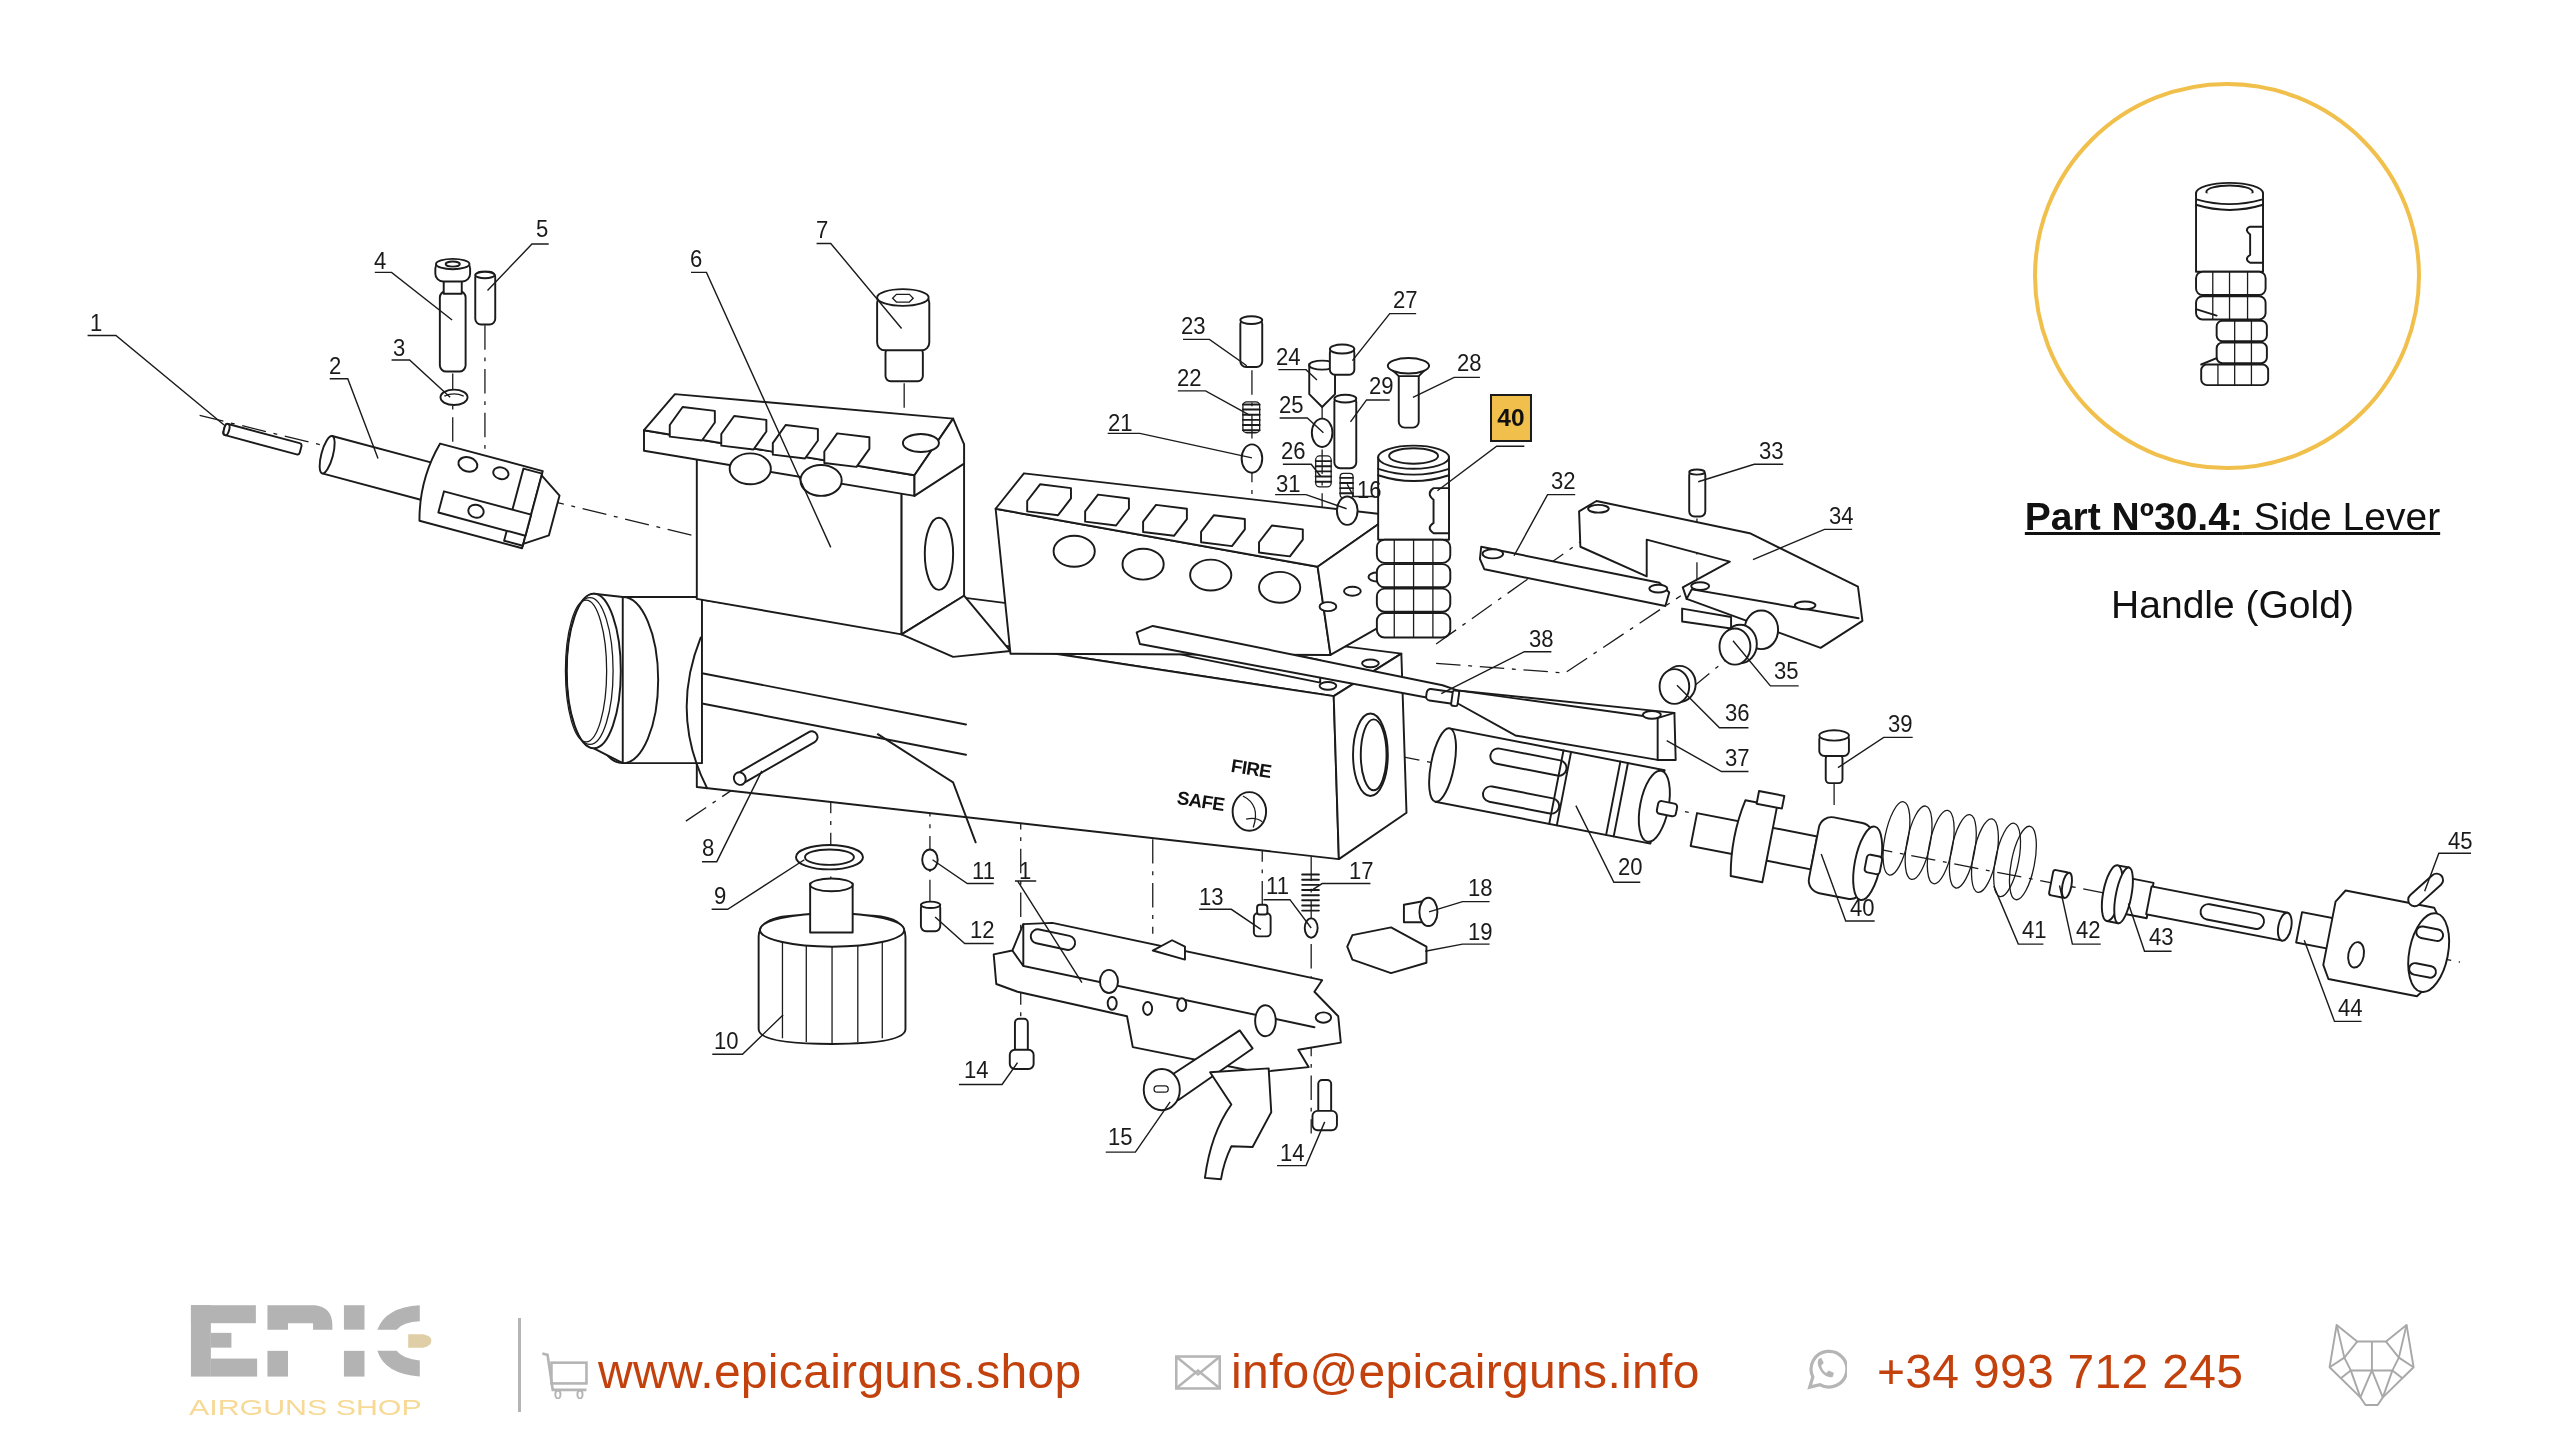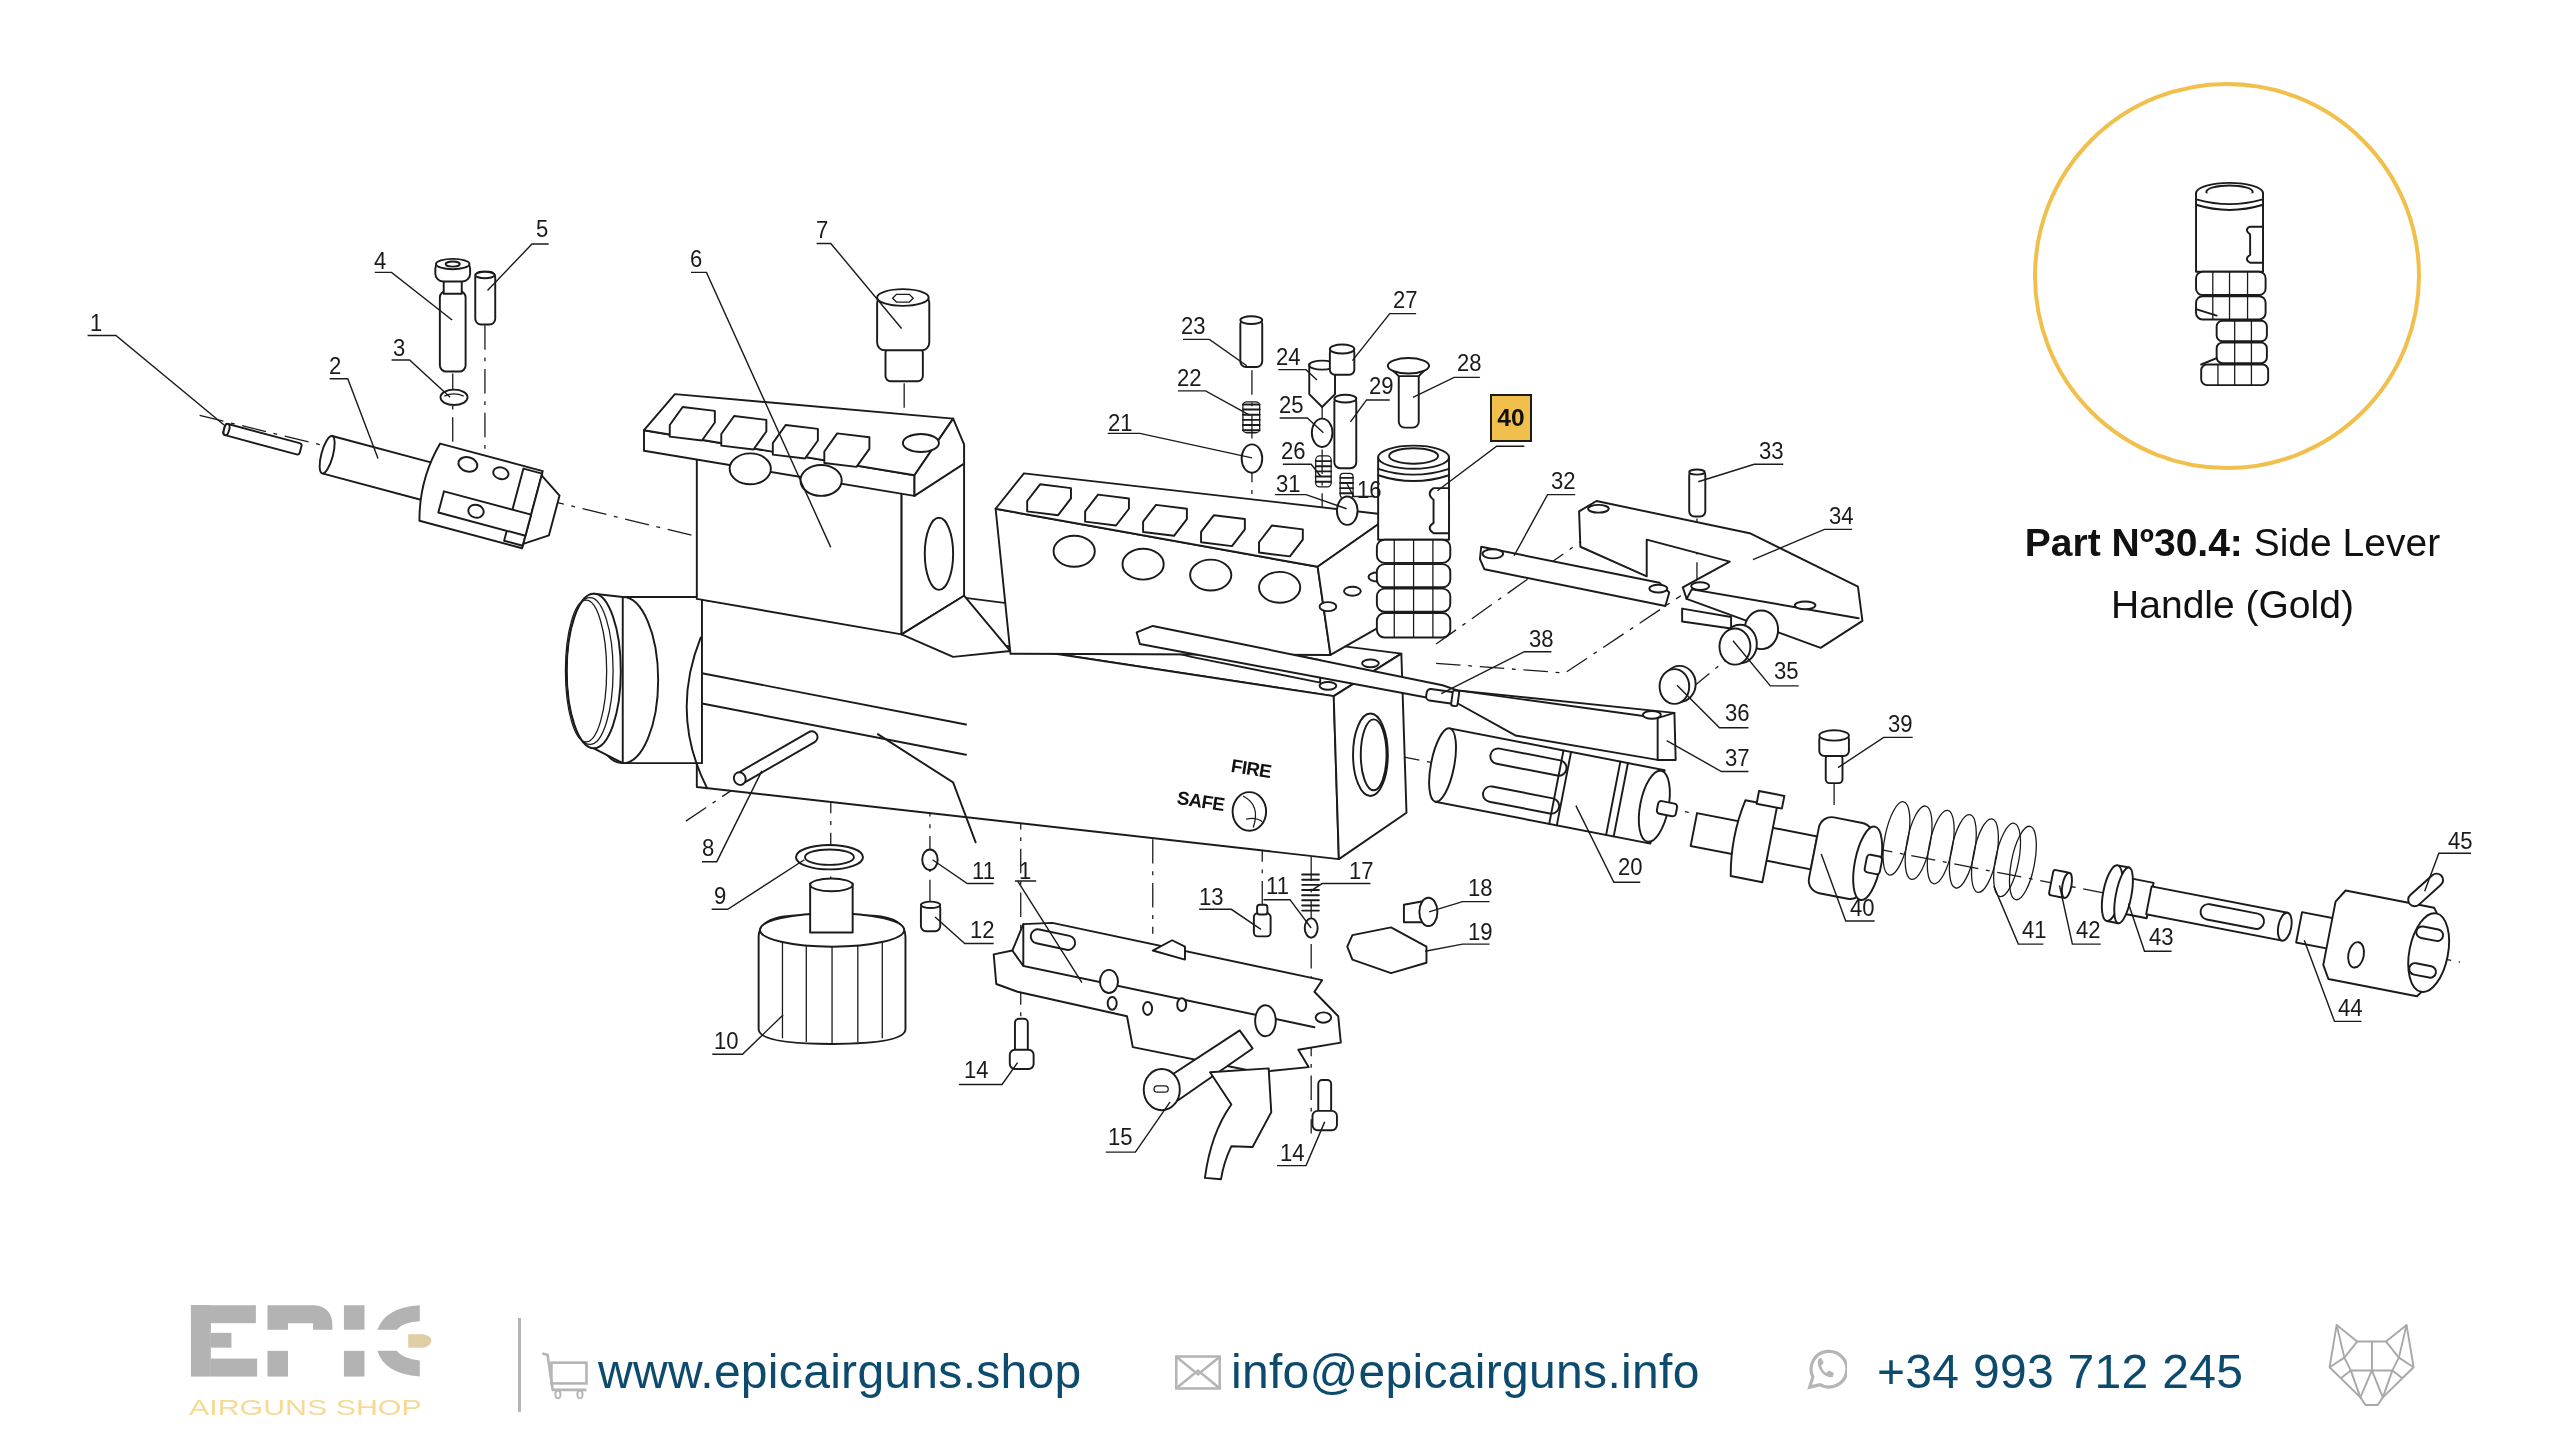--- a/index.html
+++ b/index.html
@@ -16,21 +16,21 @@
              border:2.6px solid #1b1b1b; font-family:"Liberation Sans", sans-serif; font-weight:bold;
              font-size:24.5px; line-height:44px; text-align:center; color:#111; }
   .marking { position:absolute; font-family:"Liberation Sans", sans-serif; font-weight:bold; font-size:18.7px;
              color:#111; transform:rotate(9deg); transform-origin:0 0; letter-spacing:-0.6px; }
   .detail-circle { position:absolute; left:2033px; top:82px; width:388px; height:388px; border:4.5px solid #F1C04C;
                    border-radius:50%; box-sizing:border-box; }
   .caption { position:absolute; left:1975px; width:515px; text-align:center; font-family:"Liberation Sans", sans-serif;
              font-size:39px; line-height:39px; color:#111; white-space:nowrap; }
   .caption b { font-weight:bold; }
   .footer-text { position:absolute; font-family:"Liberation Sans", sans-serif; font-size:48px; line-height:48px;
-                 color:#0c4a6e; white-space:nowrap; letter-spacing:0.3px; }
+                 color:#c2410c; white-space:nowrap; letter-spacing:0.3px; }
   .footer-divider { position:absolute; left:518px; top:1318px; width:2.6px; height:94px; background:#b5b5b5; }
   .icon { position:absolute; }
 </style>
 </head>
 <body>
 
 <svg class="drawing" viewBox="0 0 4000 2250">
 
   <g>
     <path class="cl" d="M310,645 L1090,835"></path>
@@ -481,21 +481,21 @@
   <div class="num" style="left:1888px;top:712px">39</div>
   <div class="num" style="left:1850px;top:896px">40</div>
   <div class="num" style="left:2022px;top:918px">41</div>
   <div class="num" style="left:2076px;top:918px">42</div>
   <div class="num" style="left:2149px;top:925px">43</div>
   <div class="num" style="left:2338px;top:996px">44</div>
   <div class="num" style="left:2448px;top:829px">45</div>
 </div>
 
 <div class="detail-circle"></div>
-<div class="caption" style="top:523px;">
+<div class="caption" style="top:497px;text-decoration:underline;">
   <b>Part Nº30.4:</b><span> Side Lever</span>
 </div>
 <div class="caption" style="top:585px;">Handle (Gold)</div>
 
 <svg class="icon" style="left:180px; top:1294px;" width="270" height="142" viewBox="0 0 420 220">
   <title>EPIC</title>
   <g fill="#b3b3b3">
     <rect x="17" y="17" width="31" height="111"></rect>
     <rect x="17" y="17" width="101" height="28"></rect>
     <rect x="48" y="60" width="32" height="23"></rect>

